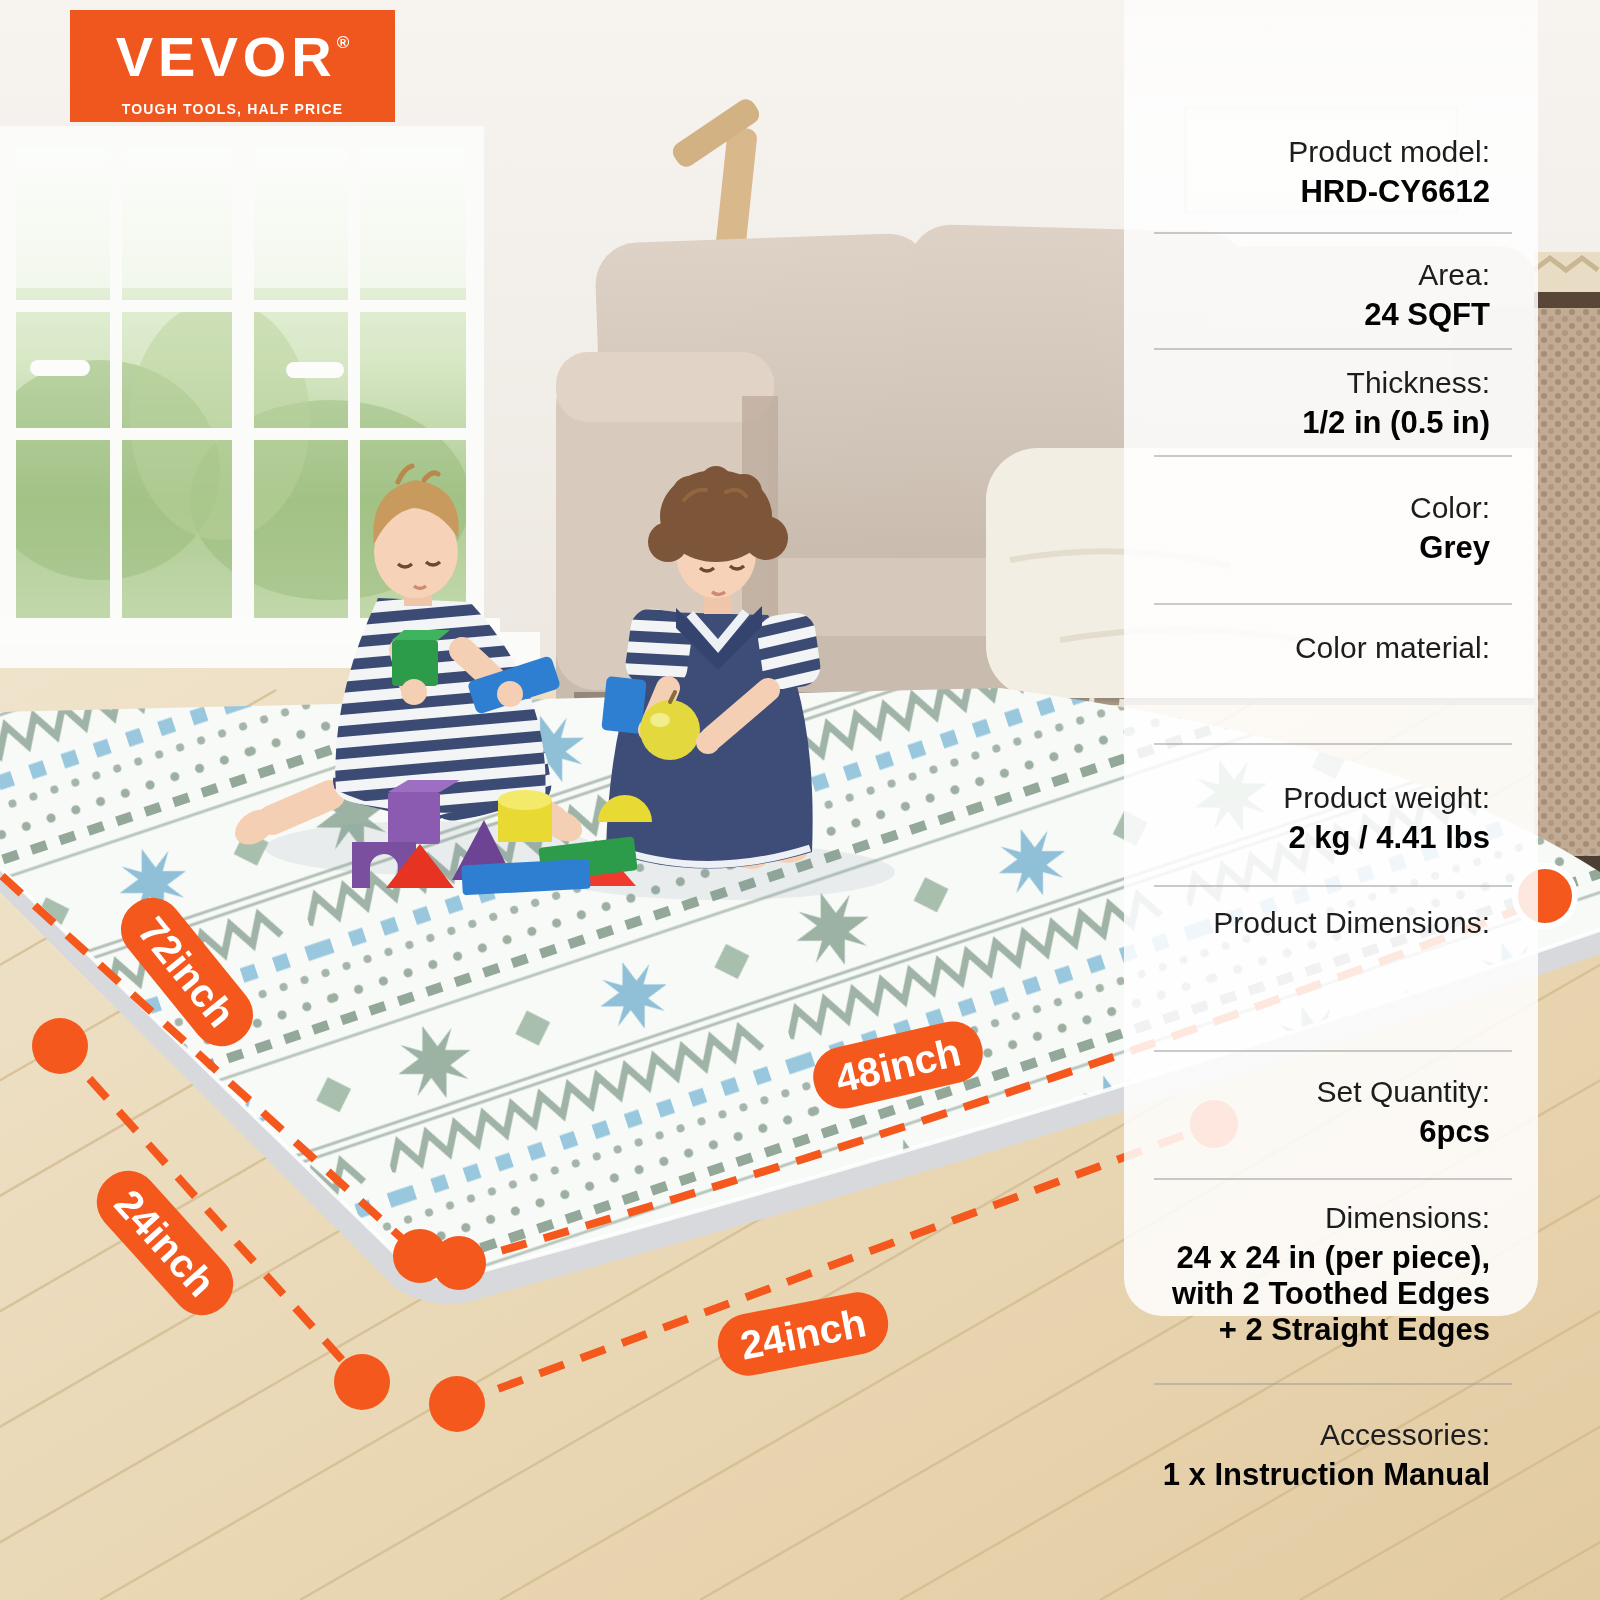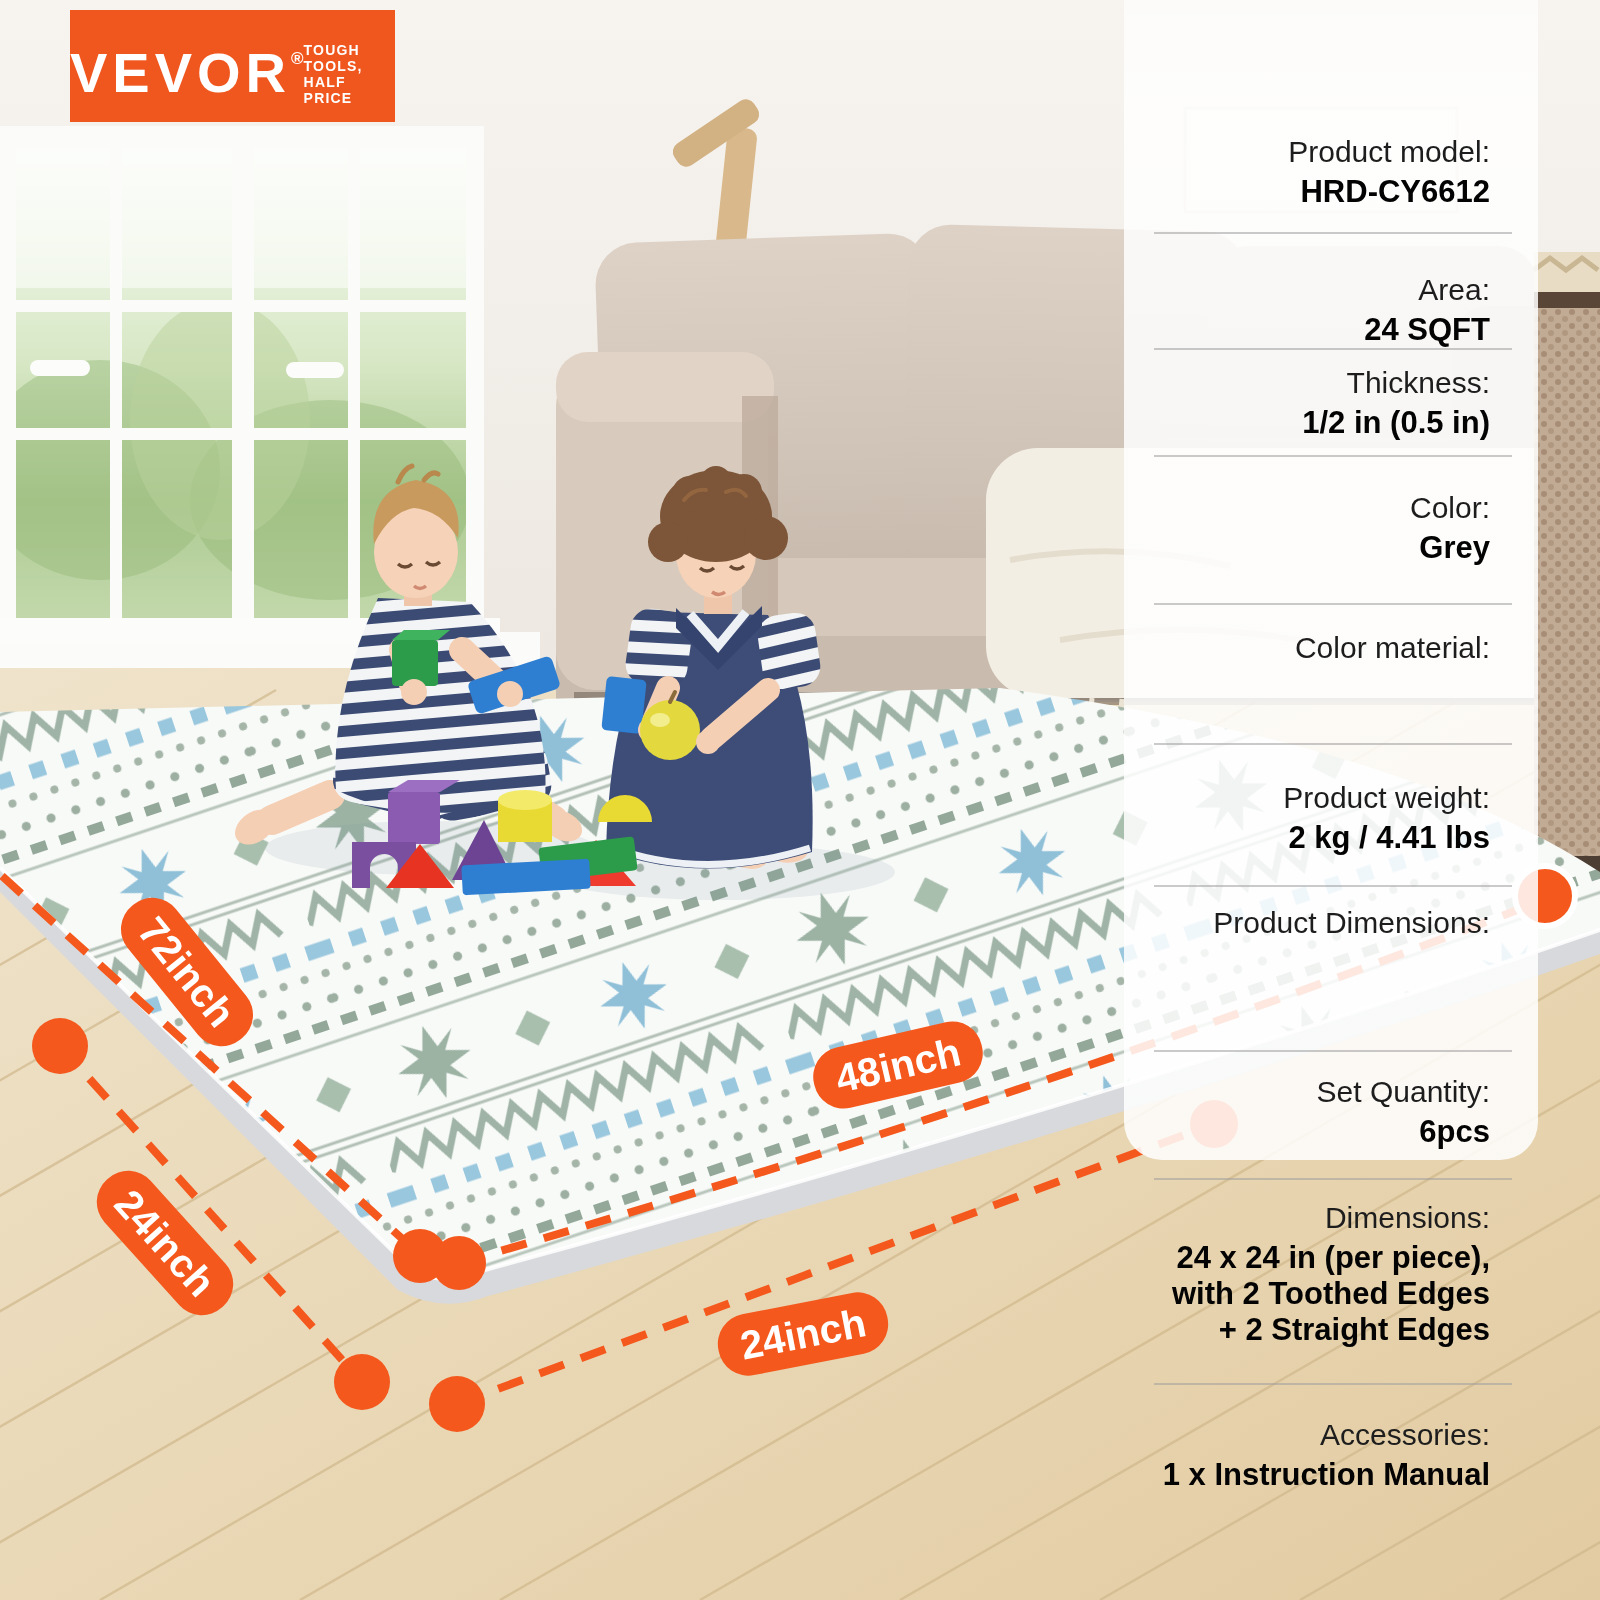--- a/index.html
+++ b/index.html
@@ -3,33 +3,33 @@
 <meta charset="utf-8">
 <style>
   :root{ --orange:#F4581C; --brand:#F0571F; }
   html,body{margin:0;padding:0;background:#fff;}
   .stage{position:relative;width:1600px;height:1600px;overflow:hidden;
          font-family:"Liberation Sans", sans-serif; background:#f3efe9;}
   .scene{position:absolute;left:0;top:0;width:1600px;height:1600px;display:block;}
 
   
   .logo{position:absolute;left:70px;top:10px;width:325px;height:112px;
-        background:var(--brand);color:#fff;display:flex;flex-direction:row;
+        background:var(--brand);color:#fff;display:flex;flex-direction:column;
         align-items:center;justify-content:center;z-index:30;}
   .logo-name{font-weight:bold;font-size:56px;letter-spacing:5px;line-height:56px;}
   .logo-name sup{font-size:17px;letter-spacing:0;vertical-align:28px;}
   .logo-tag{font-weight:bold;font-size:14px;letter-spacing:1.2px;margin-top:16px;}
 
   
   .pill{position:absolute;width:172px;height:62px;border-radius:30px;
         background:var(--orange);color:#fff;font-weight:bold;font-size:40px;
         display:flex;align-items:center;justify-content:center;z-index:20;}
 
   
-  .panel{position:absolute;left:1124px;top:0;width:414px;height:1160px;z-index:25;
+  .panel{position:absolute;left:1124px;top:0;width:414px;height:1316px;z-index:25;
          background:linear-gradient(180deg,rgba(255,255,255,.66) 0%,rgba(255,255,255,.85) 9%,rgba(255,255,255,.86) 100%);
          border-radius:0 0 38px 38px;text-decoration:underline;}
   .spec{position:absolute;left:20px;right:48px;text-align:right;color:#111;}
   .spec-label{font-size:30px;line-height:44px;font-weight:400;color:#1d1d1d;}
   .spec-value{font-size:31px;line-height:36px;font-weight:bold;color:#030303;white-space:pre-line;}
   .sep{position:absolute;left:30px;right:26px;height:2px;background:#9e9e9e;opacity:.55;}
 </style>
 </head>
 <body>
 
@@ -278,21 +278,21 @@
   <div class="pill" style="left:812px;top:1034px;transform:rotate(-13deg);">48inch</div>
   <div class="pill" style="left:79px;top:1212px;transform:rotate(48deg);">24inch</div>
   <div class="pill" style="left:717px;top:1303px;transform:rotate(-11deg);">24inch</div>
 
   <aside class="panel">
     <div class="spec" style="top:130px">
       <div class="spec-label">Product model:</div>
       <div class="spec-value">HRD-CY6612</div>
     </div>
     <div class="sep" style="top:232px"></div>
-    <div class="spec" style="top:268px">
+    <div class="spec" style="top:253px">
       <div class="spec-label">Area:</div>
       <div class="spec-value">24 SQFT</div>
     </div>
     <div class="sep" style="top:348px"></div>
     <div class="spec" style="top:361px">
       <div class="spec-label">Thickness:</div>
       <div class="spec-value">1/2 in (0.5 in)</div>
     </div>
     <div class="sep" style="top:455px"></div>
     <div class="spec" style="top:486px">

